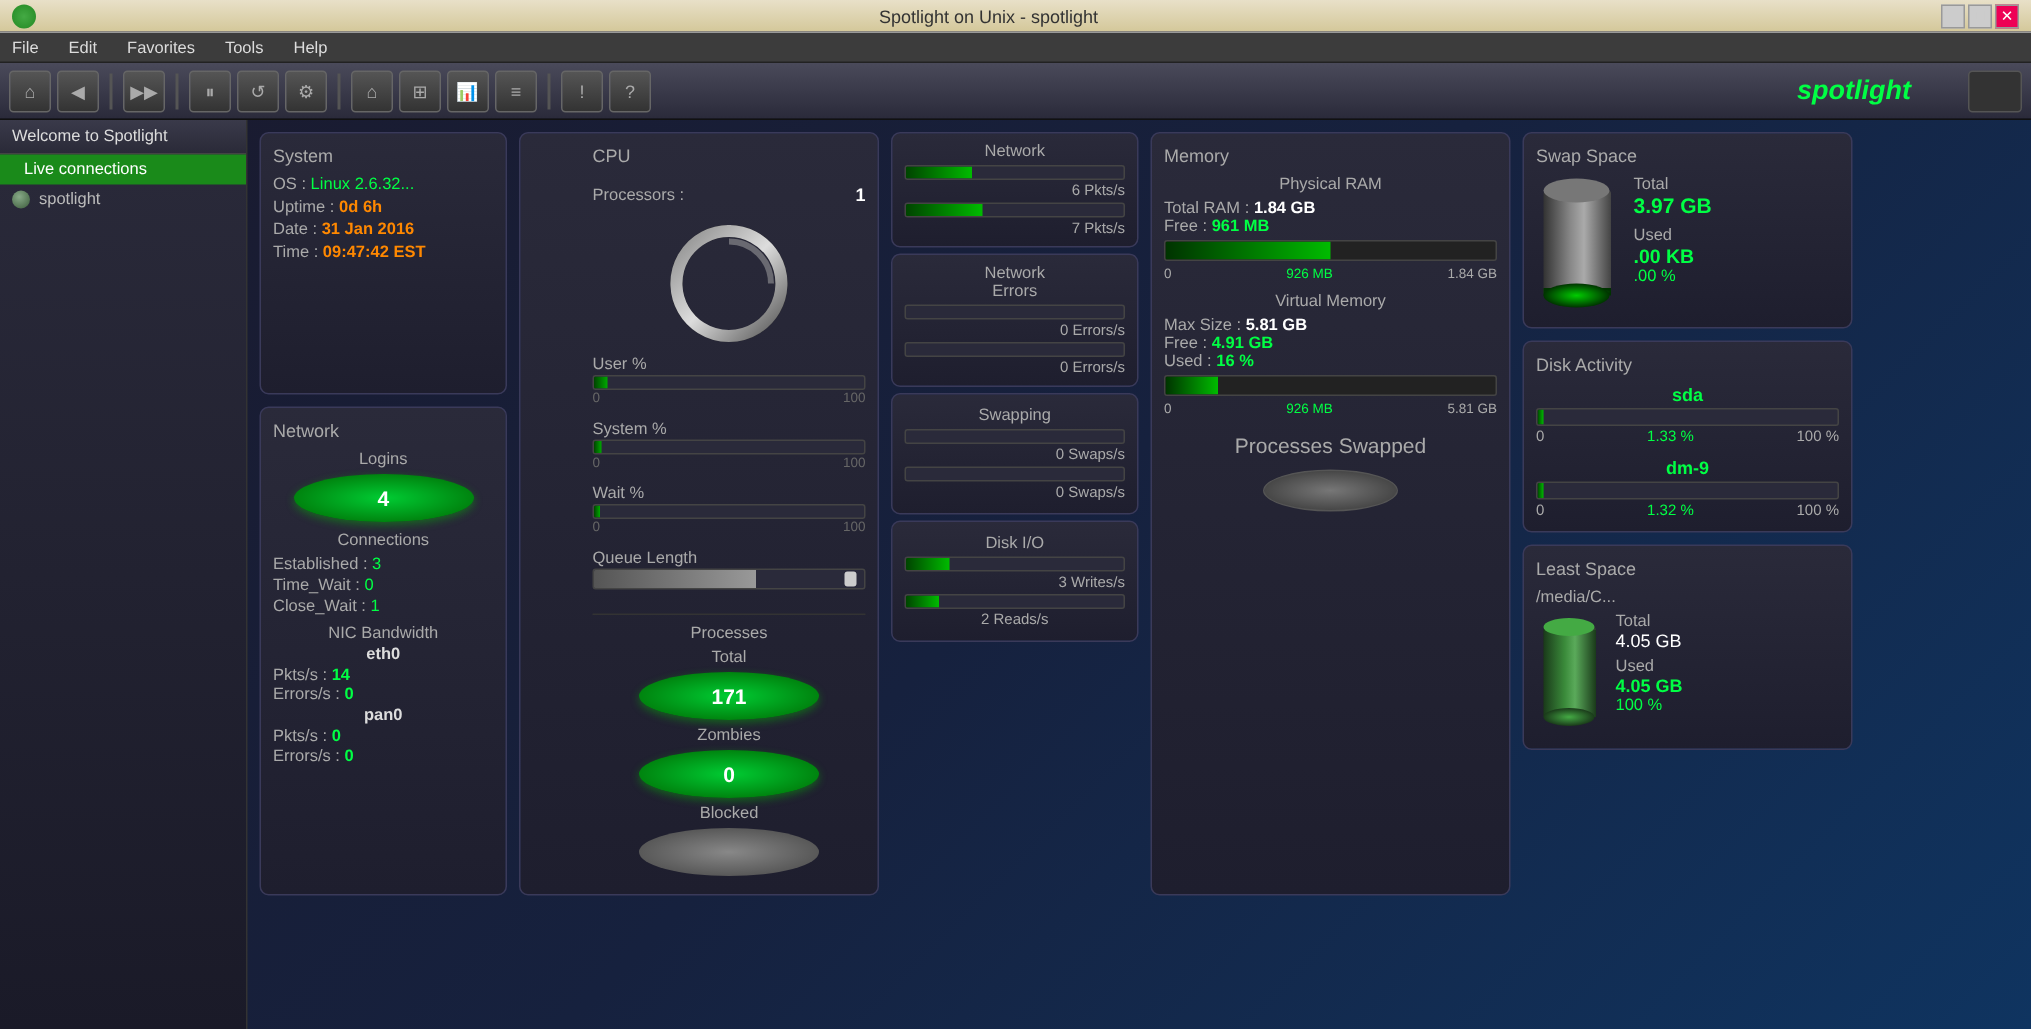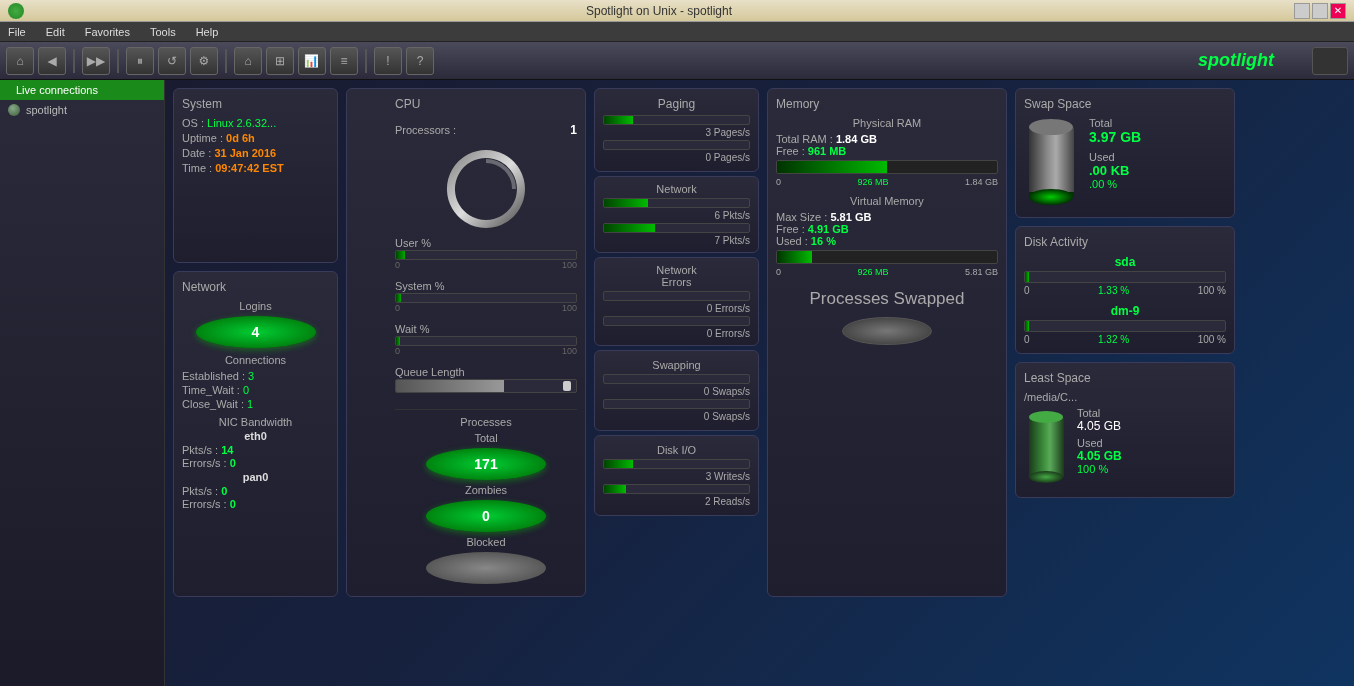--- a/index.html
+++ b/index.html
@@ -385,20 +385,21 @@
   <div class="tb-sep"></div>
   <div class="tb-btn">!</div>
   <div class="tb-btn">?</div>
   <div class="spotlight-logo">spotlight</div>
   <div style="width:36px;height:28px;background:#333;border:1px solid #555;border-radius:3px;margin-left:4px;"></div>
 </div>
 
 <div id="main">
 
   <div id="sidebar">
+    <div class="sidebar-header">Welcome to Spotlight</div>
     <div class="sidebar-connections">Live connections</div>
     <div class="sidebar-item">
       <div class="dot"></div>
       <span>spotlight</span>
     </div>
   </div>
 
   <div id="content">
 
     <div class="panel system-panel">
@@ -492,31 +493,20 @@
         <div class="oval-green">171</div>
         <div style="text-align:center;color:#aaa;font-size:11px;">Zombies</div>
         <div class="oval-green">0</div>
         <div style="text-align:center;color:#aaa;font-size:11px;margin-top:4px;">Blocked</div>
         <div class="oval-gray"></div>
       </div>
     </div>
 
     <div class="netpkt-panel">
 
-      <div class="paging-section">
-        <div style="text-align:center;font-size:12px;color:#aaa;margin-bottom:4px;">Paging</div>
-        <div class="disk-bar">
-          <div class="disk-bar-fill" style="width:20%;"></div>
-        </div>
-        <div style="text-align:right;font-size:10px;color:#aaa;">3 Pages/s</div>
-        <div class="disk-bar">
-          <div class="disk-bar-fill" style="width:0%;"></div>
-        </div>
-        <div style="text-align:right;font-size:10px;color:#aaa;">0 Pages/s</div>
-      </div>
 
       <div class="net-side">
         <div style="color:#aaa;font-size:11px;margin-bottom:3px;">Network</div>
         <div class="disk-bar">
           <div class="disk-bar-fill" style="width:30%;"></div>
         </div>
         <div style="text-align:right;font-size:10px;color:#aaa;">6 Pkts/s</div>
         <div class="disk-bar">
           <div class="disk-bar-fill" style="width:35%;"></div>
         </div>
@@ -549,21 +539,21 @@
 
       <div class="swap-side">
         <div style="color:#aaa;font-size:11px;margin-bottom:3px;">Disk I/O</div>
         <div class="disk-bar">
           <div class="disk-bar-fill" style="width:20%;"></div>
         </div>
         <div style="text-align:right;font-size:10px;color:#aaa;">3 Writes/s</div>
         <div class="disk-bar">
           <div class="disk-bar-fill" style="width:15%;"></div>
         </div>
-        <div style="text-align:right;font-size:10px;color:#aaa;">2 Reads/s</div>
+        <div style="font-size:10px;color:#aaa;">2 Reads/s</div>
       </div>
     </div>
 
     <div class="panel memory-panel">
       <div class="panel-title">Memory</div>
 
       <div style="text-align:center;font-size:11px;color:#aaa;margin:4px 0;">Physical RAM</div>
       <div style="font-size:11px;color:#aaa;">
         <span>Total RAM :</span>
         <span style="color:#fff;font-weight:bold;">1.84 GB</span>
@@ -598,21 +588,21 @@
 
       <div class="mem-bar-track">
         <div class="mem-bar-fill" style="width:16%;background:linear-gradient(to right,#003300,#00bb00);"></div>
       </div>
       <div style="display:flex;justify-content:space-between;font-size:9px;color:#aaa;">
         <span>0</span>
         <span style="color:#00ff44;">926 MB</span>
         <span>5.81 GB</span>
       </div>
 
-      <div style="text-align:center;font-size:17px;color:#aaa;margin-top:12px;">Processes Swapped</div>
+      <div style="text-align:center;font-size:14px;color:#aaa;margin-top:12px;">Processes Swapped</div>
       <div style="margin:8px auto;width:90px;height:28px;background:radial-gradient(ellipse,#777 0%,#333 100%);border-radius:50%;border:1px solid #555;"></div>
     </div>
 
     <div class="right-col">
 
       <div class="panel">
         <div class="panel-title">Swap Space</div>
         <div style="display:flex;align-items:flex-start;gap:10px;">
 
           <div style="flex-shrink:0;">

